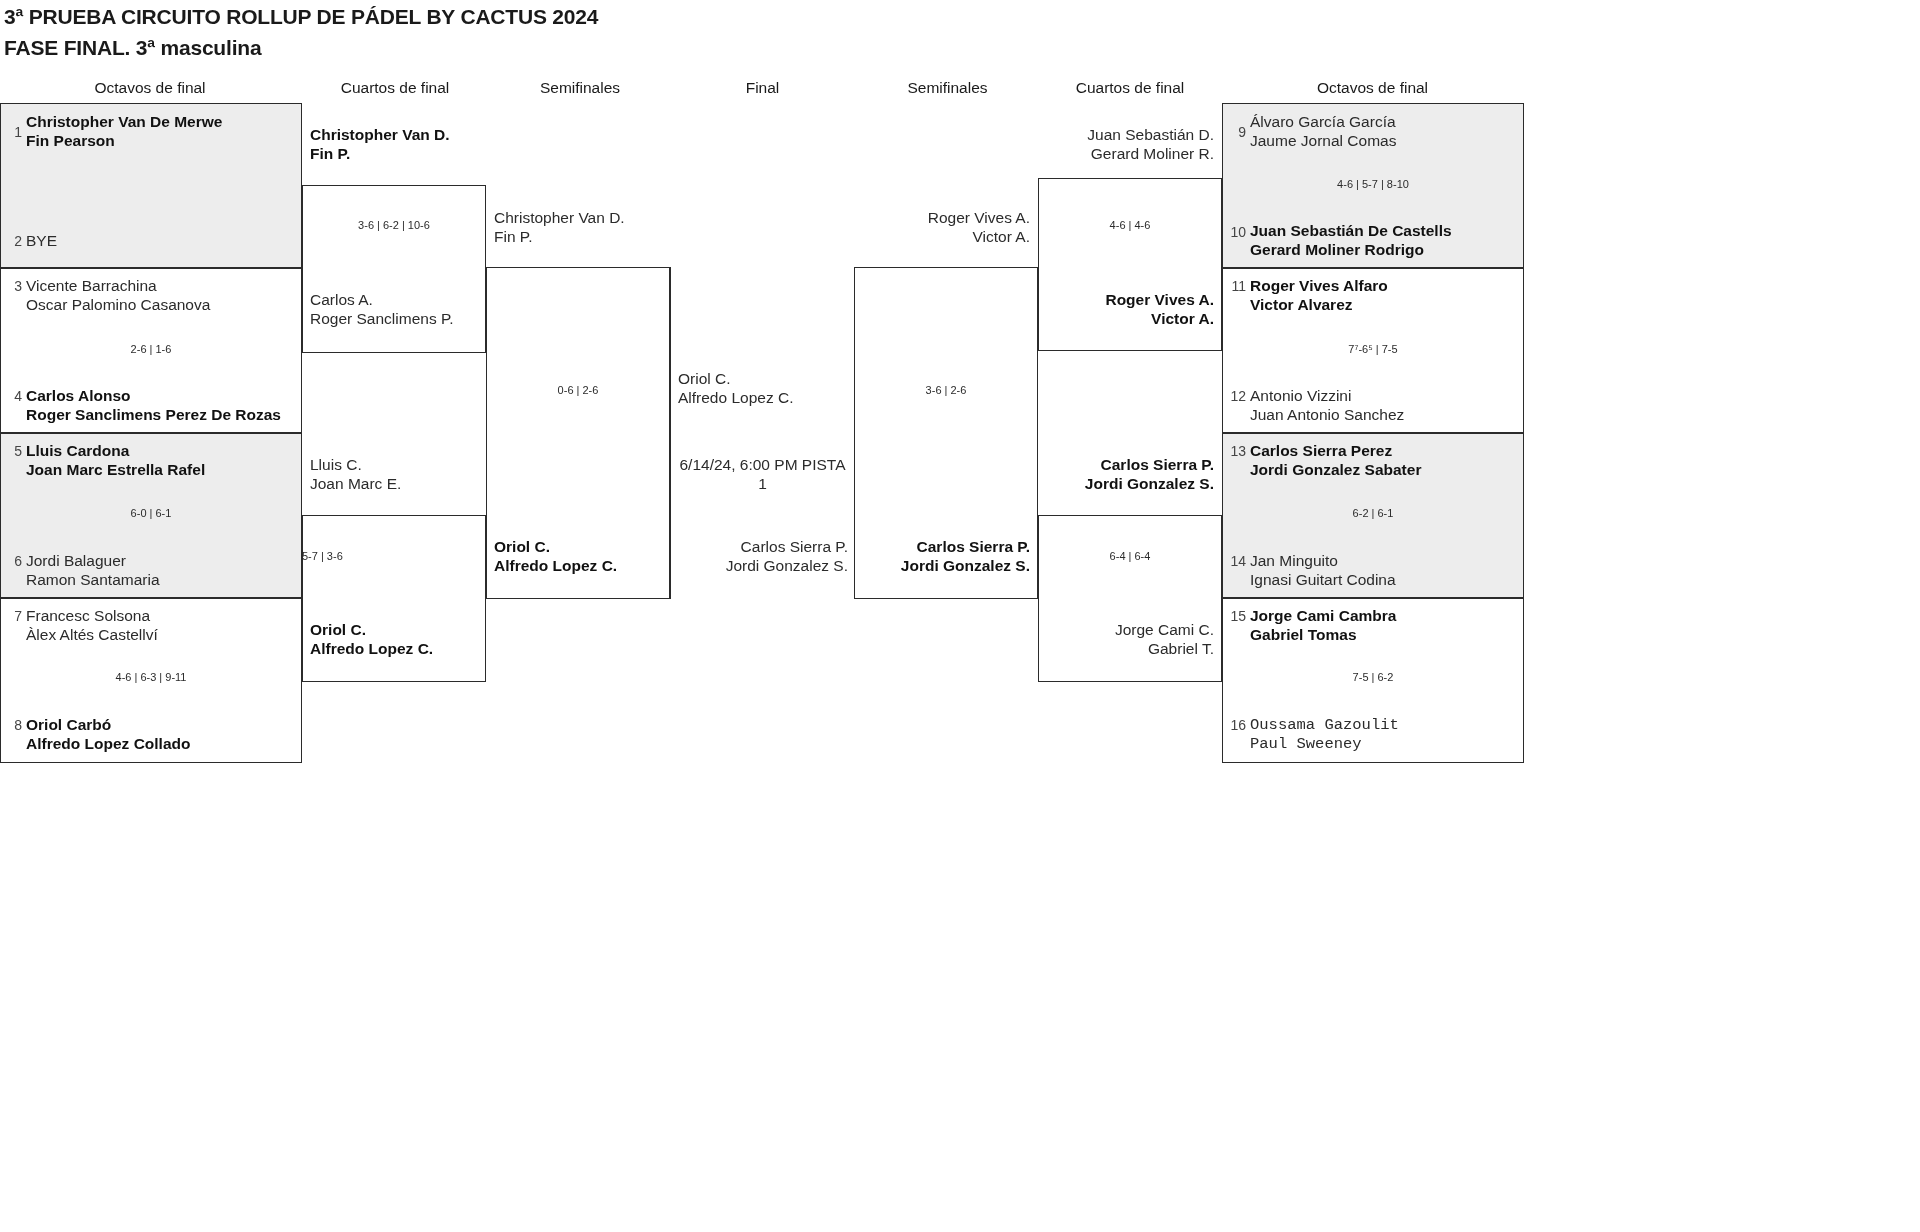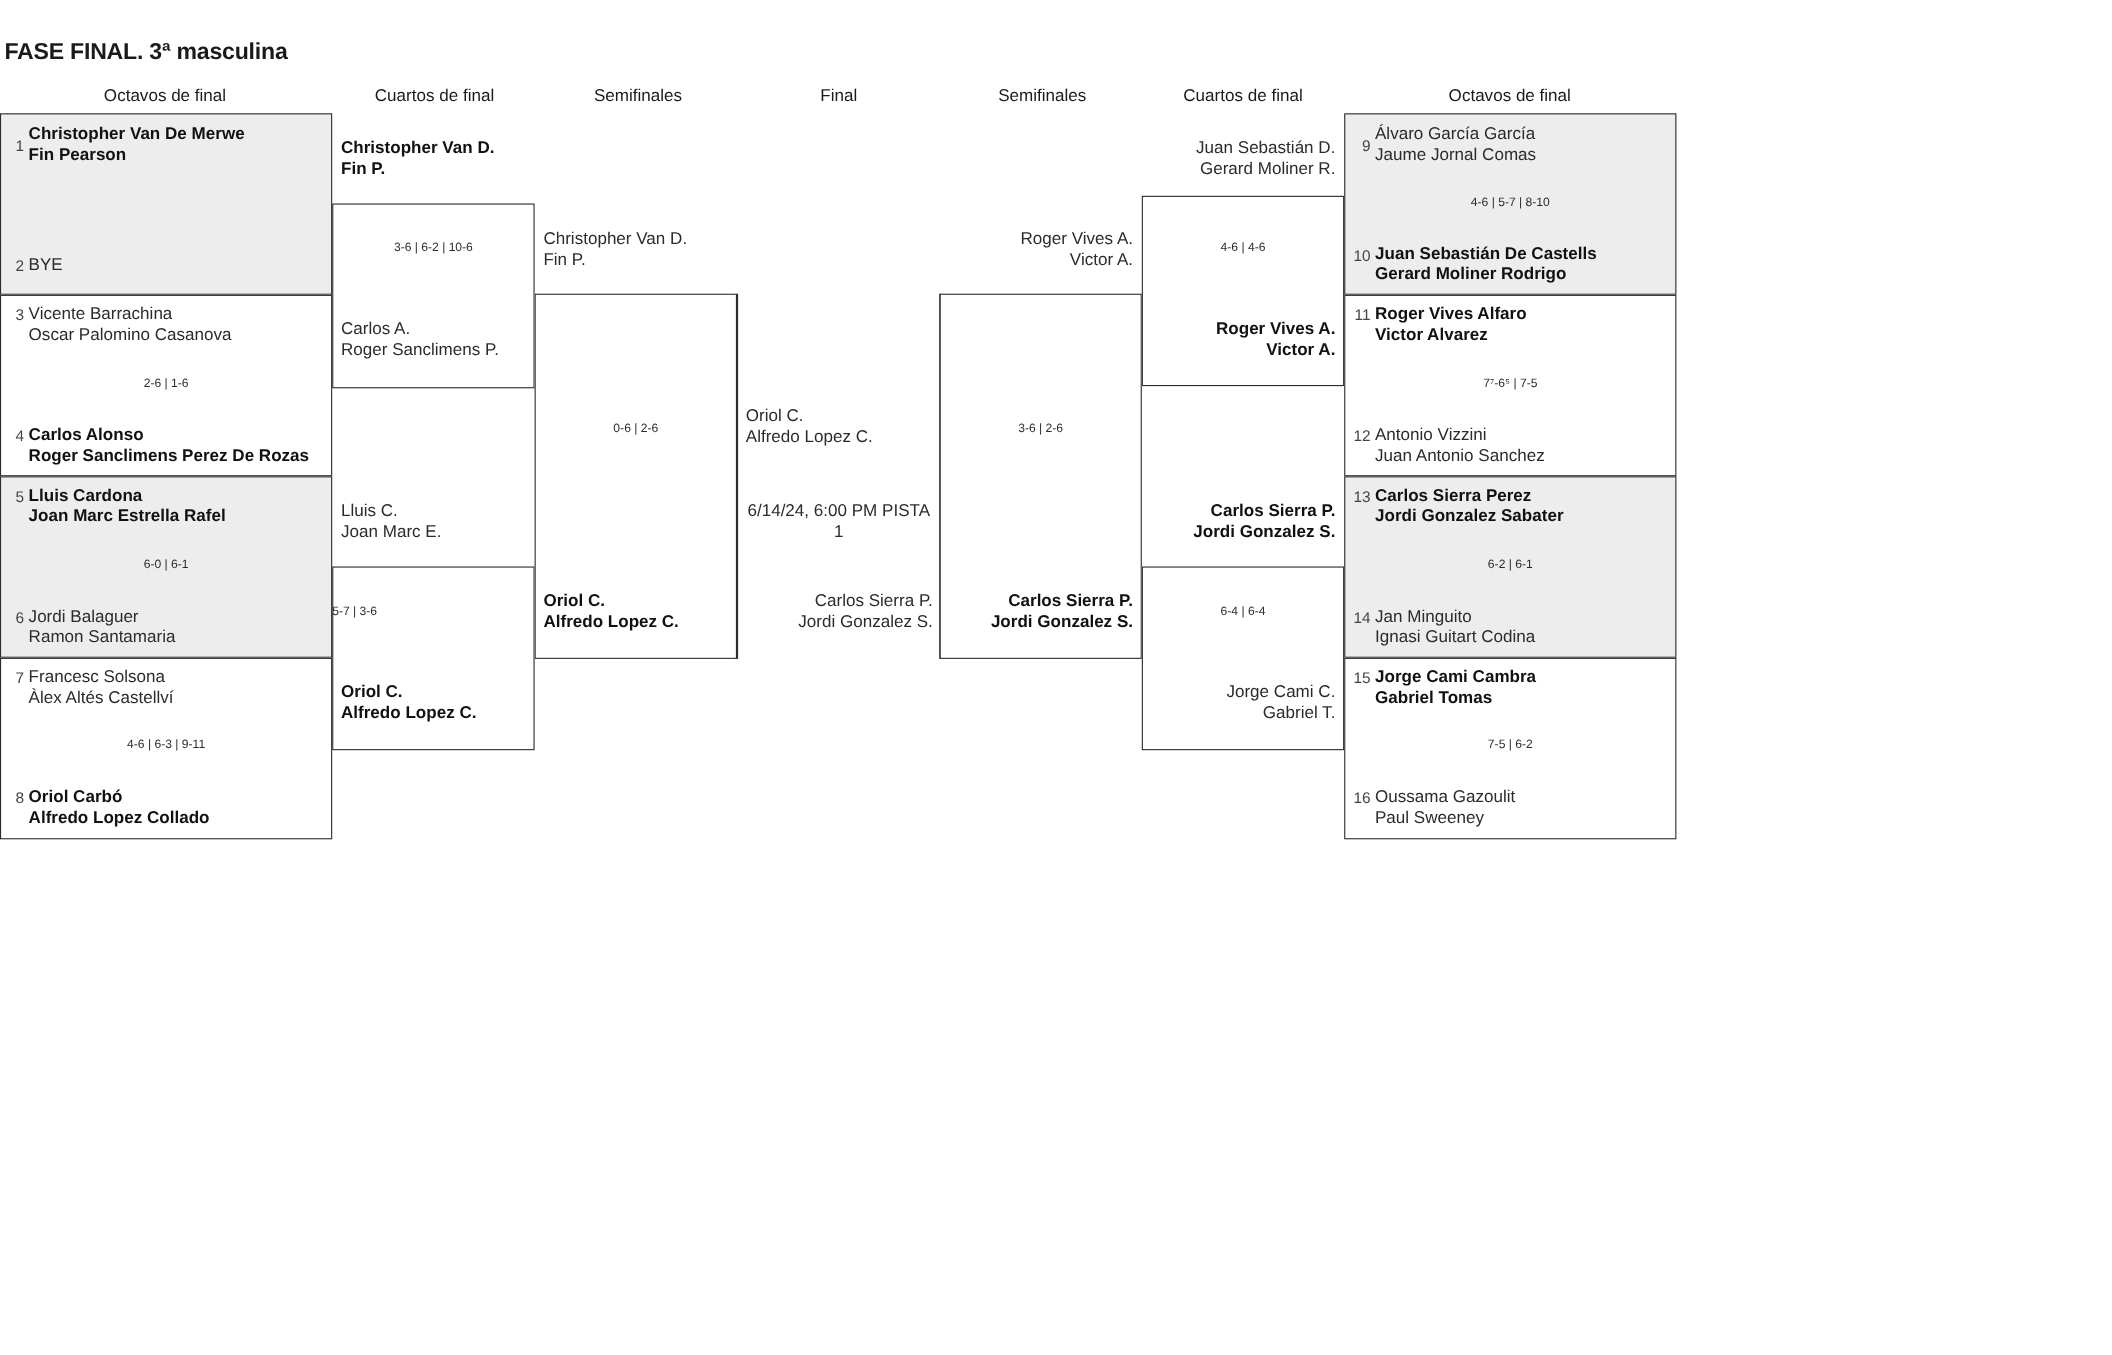--- a/index.html
+++ b/index.html
@@ -80,20 +80,21 @@
     line-height: 1.22;
     color: #2b2b2b;
     white-space: nowrap;
   }
   .final-txt.c { text-align: center; }
 </style>
 </head>
 <body>
 
 <div class="header">
+  <div class="title-line1">3ª PRUEBA CIRCUITO ROLLUP DE PÁDEL BY CACTUS 2024</div>
   <div class="title-line2">FASE FINAL. 3ª masculina</div>
 
 </div>
 
 <div class="round-head" style="left:40px;  top:79px; width:220px;">Octavos de final</div>
 <div class="round-head" style="left:290px; top:79px; width:210px;">Cuartos de final</div>
 <div class="round-head" style="left:480px; top:79px; width:200px;">Semifinales</div>
 <div class="round-head" style="left:665px; top:79px; width:195px;">Final</div>
 <div class="round-head" style="left:850px; top:79px; width:195px;">Semifinales</div>
 <div class="round-head" style="left:1030px;top:79px; width:200px;">Cuartos de final</div>
@@ -272,21 +273,21 @@
   <div>Jan Minguito</div>
   <div>Ignasi Guitart Codina</div>
 </div>
 
 <div class="seed" style="left:1224px; top:608px;">15</div>
 <div class="names win" style="left:1250px; top:607px;">
   <div>Jorge Cami Cambra</div>
   <div>Gabriel Tomas</div>
 </div>
 <div class="seed" style="left:1224px; top:717px;">16</div>
-<div class="names" style="left:1250px; top:716px;">
+<div class="names" style="left:1250px; top:716px;font-family:Liberation Mono, monospace;">
   <div>Oussama Gazoulit</div>
   <div>Paul Sweeney</div>
 </div>
 
 <div class="score" style="left:1222px; top:178px; width:302px; text-align:center;">4-6 | 5-7 | 8-10</div>
 <div class="score" style="left:1222px; top:343px; width:302px; text-align:center;">7⁷-6⁵ | 7-5</div>
 <div class="score" style="left:1222px; top:507px; width:302px; text-align:center;">6-2 | 6-1</div>
 <div class="score" style="left:1222px; top:671px; width:302px; text-align:center;">7-5 | 6-2</div>
 
 <div class="ln v" style="left:670px; top:267px; height:332px;"></div>

